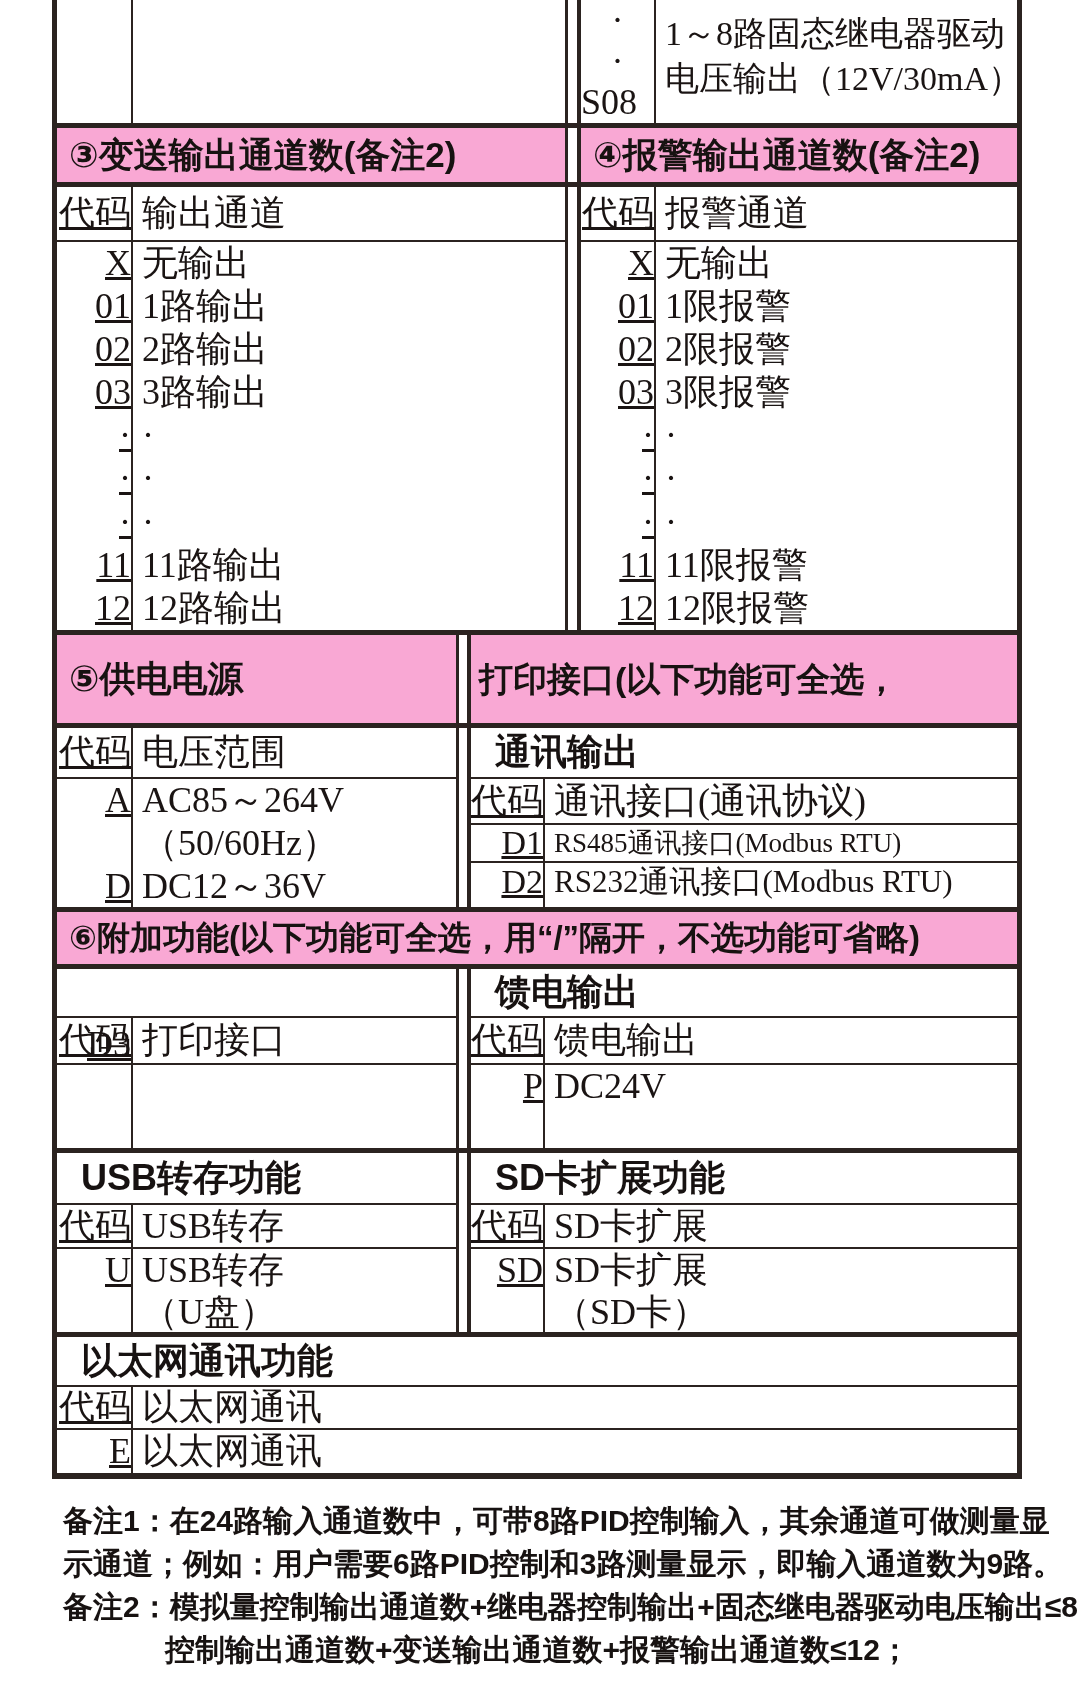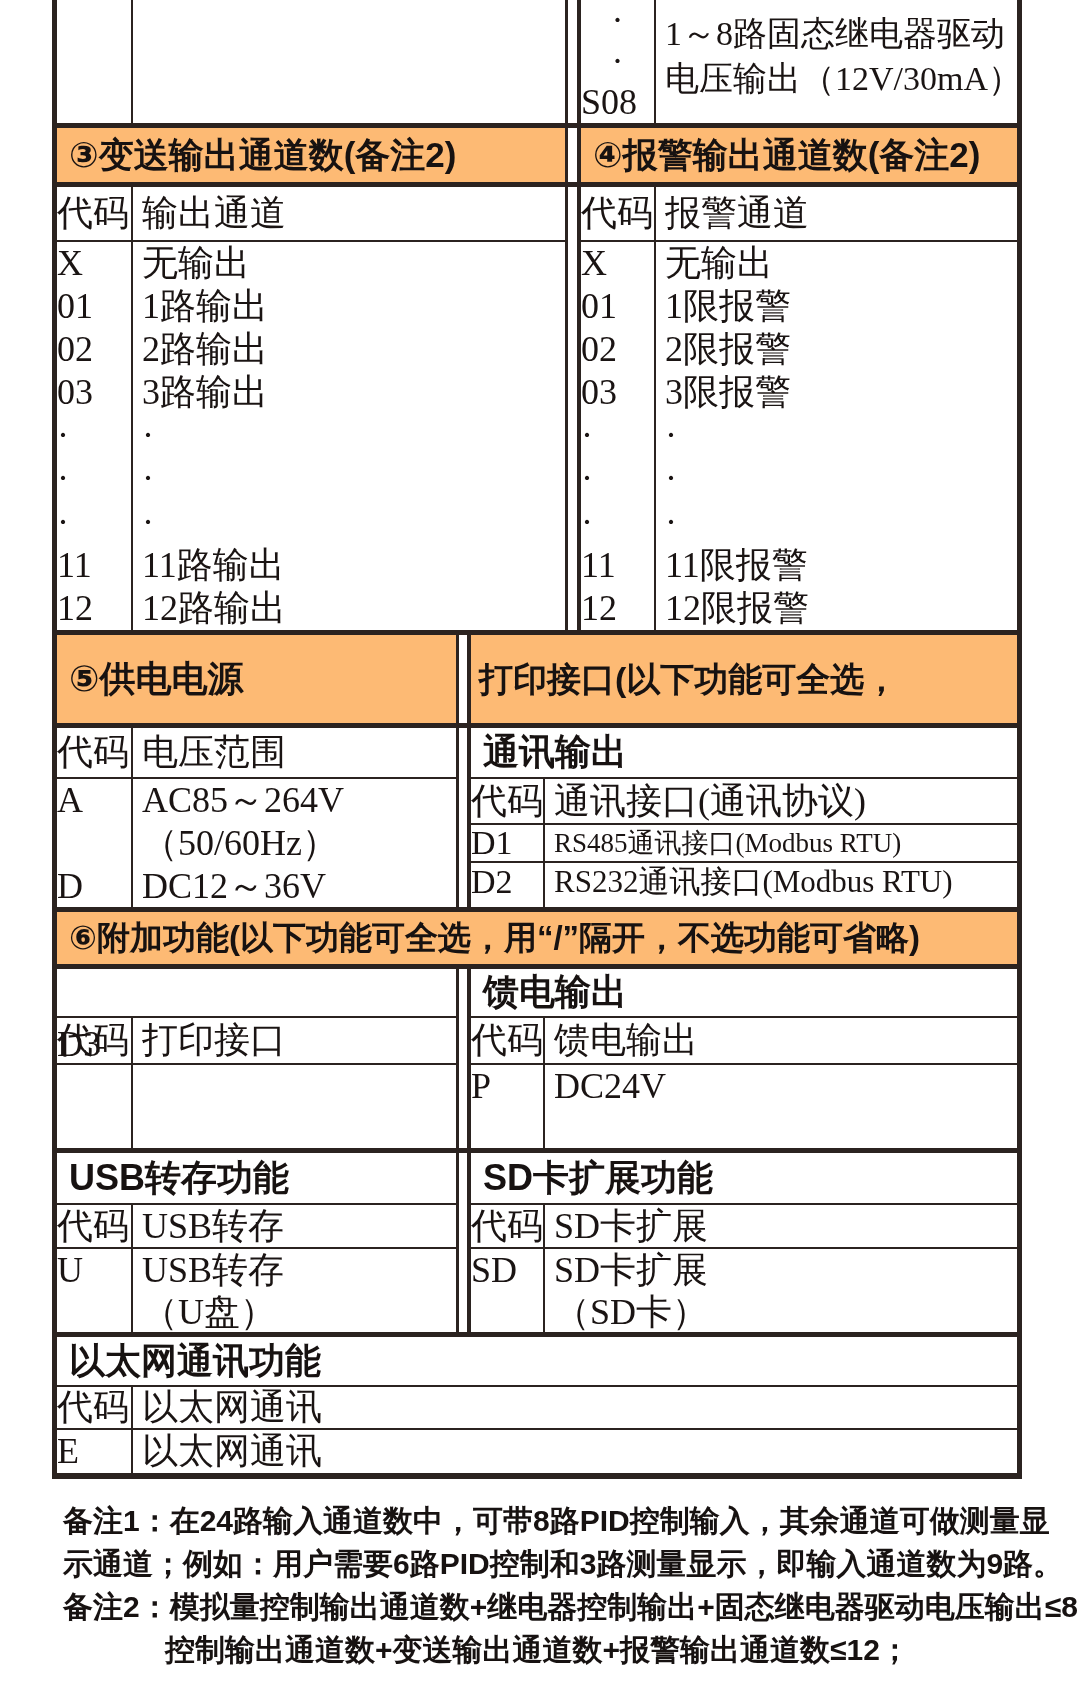--- a/index.html
+++ b/index.html
@@ -1,31 +1,31 @@
 <!DOCTYPE html>
 <html lang="zh"><head>
 <meta charset="utf-8">
 <style>
   html,body{margin:0;padding:0;background:#ffffff;}
   .canvas{position:relative;width:1080px;height:1691px;background:#ffffff;overflow:hidden;
           font-family:"Liberation Serif","DejaVu Serif",serif;color:#1a1413;}
   .rule{position:absolute;background:#2b2320;}
   .serif{font-family:"Liberation Serif","DejaVu Serif",serif;color:#1a1413;}
   .hei{font-family:"Liberation Sans","DejaVu Sans",sans-serif;font-weight:bold;color:#171211;}
-  .band{position:absolute;background:#fdba74;display:flex;flex-direction:column;justify-content:center;}
+  .band{position:absolute;background:#f9a8d4;display:flex;flex-direction:column;justify-content:center;}
   .band .bl{padding-left:12px;white-space:nowrap;}
   .tbl{position:absolute;font-size:36px;}
   .trow{display:flex;height:var(--rh);line-height:var(--rh);white-space:nowrap;}
   .trow2{display:flex;white-space:nowrap;}
-  .c{flex:0 0 var(--cw);text-align:left;}
+  .c{flex:0 0 var(--cw);text-align:right;text-decoration:underline;}
   .d{padding-left:11px;}
   .dcol{padding-left:11px;}
   .dcol div{height:var(--rh);line-height:var(--rh);}
   .ln{white-space:nowrap;}
-  .title{position:absolute;display:flex;align-items:center;padding-left:12px;font-size:36px;white-space:nowrap;}
+  .title{position:absolute;display:flex;align-items:center;padding-left:24px;font-size:36px;white-space:nowrap;}
   .notes{position:absolute;font-size:30px;line-height:43px;white-space:nowrap;}
 </style>
 </head>
 <body>
 
 <div class="canvas">
 
   <div>
 
     <div class="rule" style="left:52px;top:123px;width:970px;height:5px"></div>

